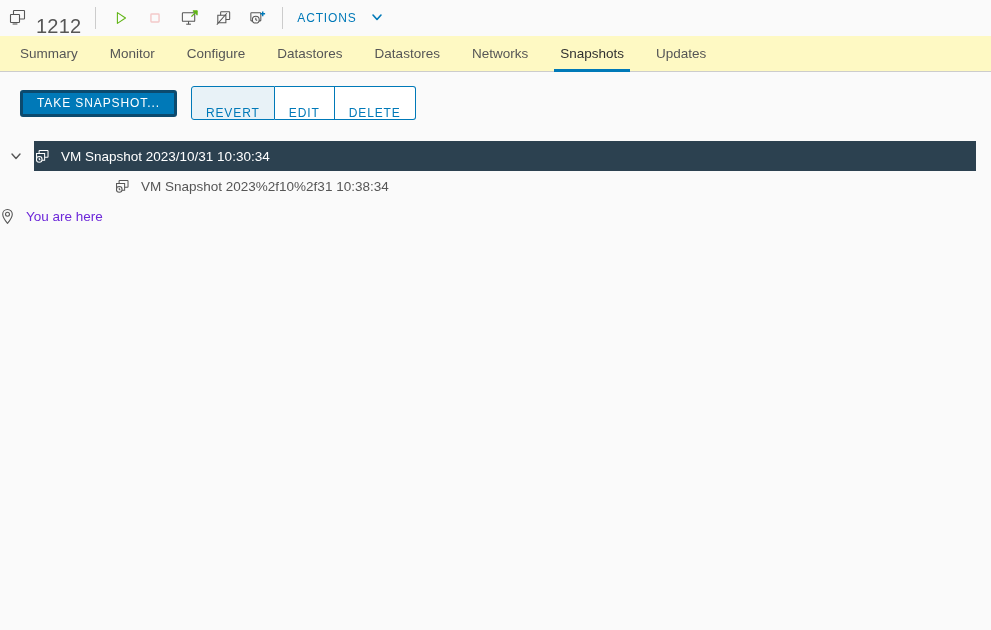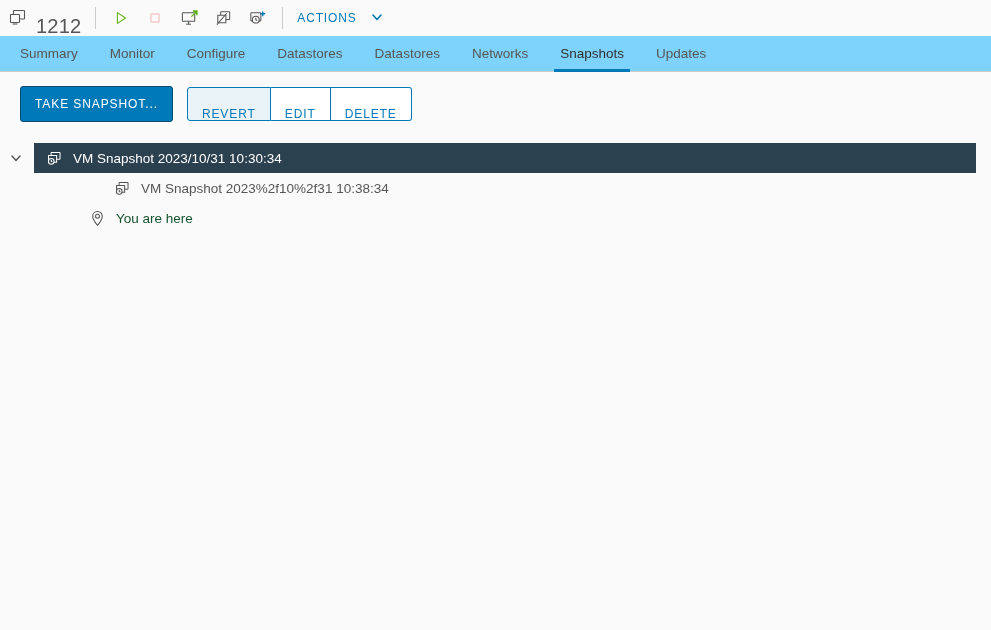--- a/index.html
+++ b/index.html
@@ -71,21 +71,21 @@
     font-weight: 400;
   }
   .actions-caret { display: block; }
 
   
   .tabbar {
     height: 36px;
     display: flex;
     align-items: stretch;
     padding-left: 4px;
-    background: #7dd3fc;
+    background: #fef9c3;
     border-bottom: 1px solid #cccccc;
     box-sizing: border-box;
   }
   .tab {
     position: relative;
     display: flex;
     align-items: center;
     padding: 0 16px;
     font-size: 13.5px;
     color: #565656;
@@ -108,26 +108,26 @@
   
   .btnrow {
     display: flex;
     align-items: center;
     padding: 14px 0 0 20px;
     gap: 14px;
   }
   .btn-primary {
     background: #0079b8;
     color: #ffffff;
-    border: 1px solid #0c4a6e;
+    border: 3px solid #0c4a6e;
     border-radius: 3px;
     font-size: 12px;
     letter-spacing: 0.9px;
     padding: 0 14px;
-    height: 36px;
+    height: 27px;
     line-height: 21px;
     cursor: pointer;
     font-family: "Liberation Sans", sans-serif;
     white-space: nowrap;
   }
   .btn-group {
     display: flex;
     align-items: stretch;
   }
   .btn-g {
@@ -164,21 +164,20 @@
   .tree-row {
     display: flex;
     align-items: center;
     height: 30px;
   }
   .row-selected {
     background: #2c4150;
     margin-right: 15px;
     margin-left: 34px;
     color: #ffffff;
-    padding-left: 12px;
     box-sizing: border-box;
   }
   .expander {
     position: absolute;
     left: 8px;
     width: 16px;
     height: 30px;
     display: flex;
     align-items: center;
     justify-content: center;
@@ -197,22 +196,21 @@
   .row-label {
     font-size: 13.5px;
     white-space: nowrap;
   }
   .row-child {
     padding-left: 66px;
     color: #565656;
     margin-left: 48px;
   }
   .row-here {
-    padding-left: 90px;
-    color: #14532d;
+    color: #6d28d9;
   }
   .pin-icon {
     width: 15px;
     height: 17px;
     flex: 0 0 auto;
     margin-right: 11px;
     display: block;
   }
 </style>
 </head>

